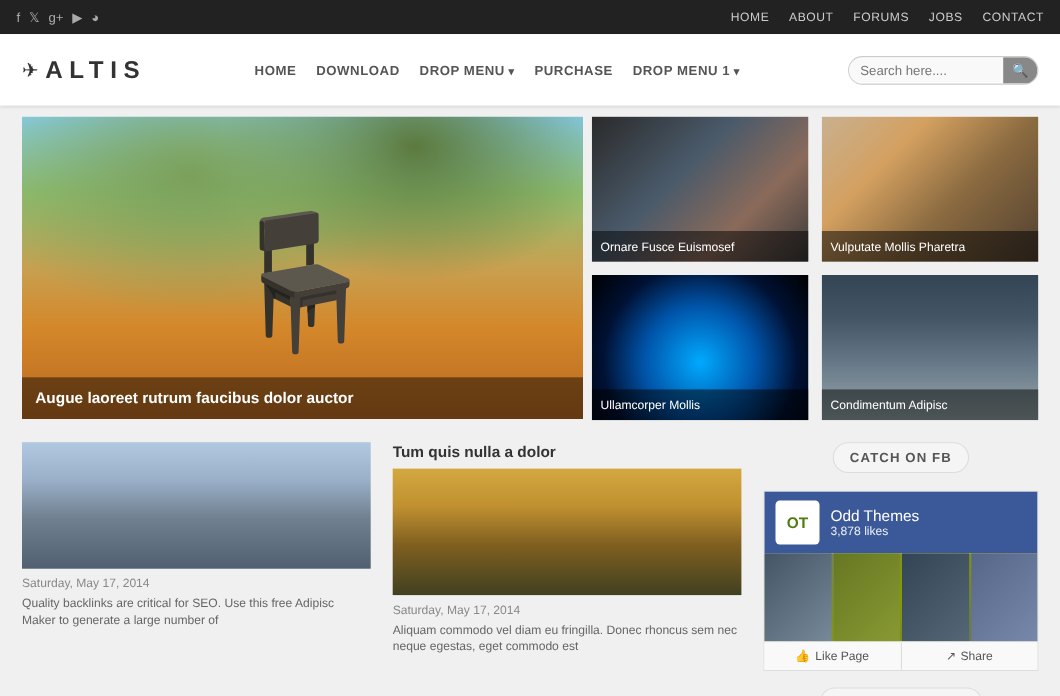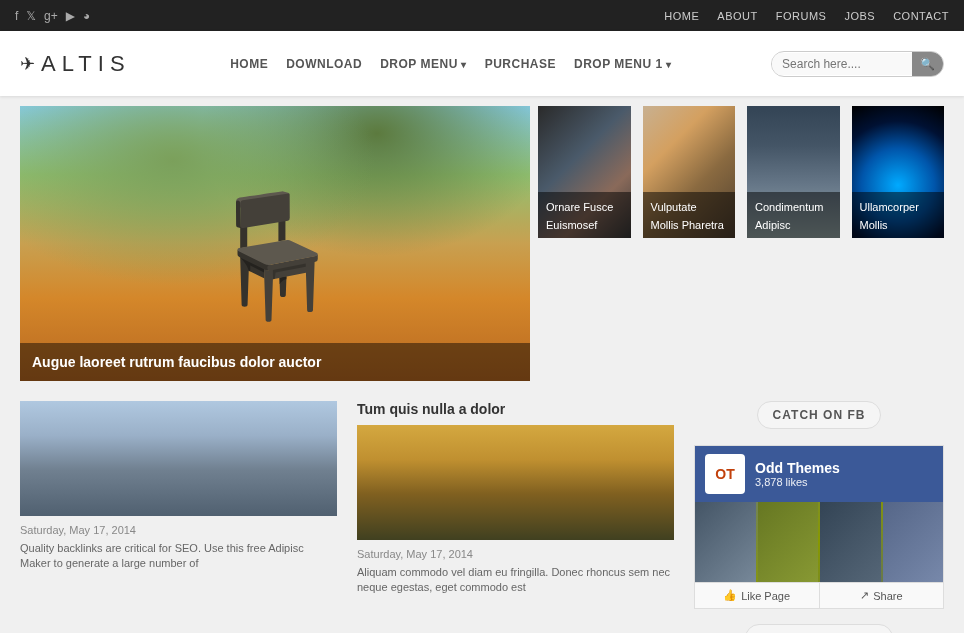--- a/index.html
+++ b/index.html
@@ -24,21 +24,21 @@
       background: #fff;
       height: 65px;
       display: flex;
       align-items: center;
       justify-content: space-between;
       padding: 0 20px;
       box-shadow: 0 1px 3px rgba(0,0,0,0.1);
     }
     #logo { display: flex; align-items: center; gap: 6px; }
     #logo-icon { color: #333; font-size: 18px; }
-    #logo-text { font-size: 22px; font-weight: normal; letter-spacing: 6px; color: #333; }
+    #logo-text { font-size: 22px; font-weight: bold; letter-spacing: 6px; color: #333; }
     #main-menu { display: flex; gap: 18px; align-items: center; }
     .main-menu-item { color: #555; font-size: 12px; text-decoration: none; text-transform: uppercase; font-weight: bold; letter-spacing: 0.5px; }
     .main-menu-item.has-dropdown::after { content: ' ▾'; font-size: 10px; }
     #search-bar { display: flex; align-items: center; border: 1px solid #ccc; border-radius: 20px; overflow: hidden; }
     #search-input { border: none; outline: none; padding: 4px 10px; font-size: 12px; width: 140px; color: #701a75; background: #f9f9f9; }
     #search-button { background: #888; border: none; color: #fff; padding: 5px 8px; cursor: pointer; font-size: 12px; }
 
     
     #content { padding: 10px 20px; }
 
@@ -48,21 +48,21 @@
     
     .bench-scene { width: 100%; height: 100%; background: 
       radial-gradient(ellipse at 30% 20%, #7BA05B 0%, transparent 40%),
       radial-gradient(ellipse at 70% 10%, #5C7A3E 0%, transparent 35%),
       linear-gradient(180deg, #87CEEB 0%, #90c070 25%, #c8a050 50%, #d4872a 70%, #b86820 100%); 
       position: relative; }
     .bench-scene::after { content: '🪑'; font-size: 120px; position: absolute; bottom: 20%; left: 50%; transform: translateX(-50%); filter: sepia(1) saturate(0.5) brightness(0.4); }
     #hero-main-caption { position: absolute; bottom: 0; left: 0; right: 0; background: rgba(0,0,0,0.45); padding: 10px 12px; }
     #hero-main-caption-text { color: #fff; font-size: 14px; font-weight: bold; }
 
-    #hero-grid { display: grid; grid-template-columns: 1fr 1fr 1fr 1fr; gap: 12px; flex: 1; }
+    #hero-grid { display: grid; grid-template-columns: 1fr 1fr; gap: 12px; flex: 1; }
     .hero-thumb { position: relative; height: 132px; overflow: hidden; }
     .hero-thumb-img { width: 100%; height: 100%; }
     .hero-thumb-1 { background: linear-gradient(135deg, #2a2a2a 0%, #4a5a6a 40%, #8a6a5a 70%, #3a3a3a 100%); }
     .hero-thumb-2 { background: linear-gradient(135deg, #c8b090 0%, #d4a060 30%, #8a6a40 60%, #504030 100%); }
     .hero-thumb-3 { background: radial-gradient(circle at 50% 60%, #00aaff 0%, #0055aa 40%, #001133 70%, #000000 100%); }
     .hero-thumb-4 { background: linear-gradient(180deg, #334455 0%, #445566 30%, #667788 60%, #99aaaa 100%); }
     .hero-thumb-caption { position: absolute; bottom: 0; left: 0; right: 0; background: rgba(0,0,0,0.5); padding: 5px 8px; }
     .hero-thumb-caption-text { color: #fff; font-size: 11px; }
     #posts-left { flex: 1; display: flex; gap: 20px; }
     .post-card { flex: 1; }
@@ -72,23 +72,23 @@
     .post-thumb-2 { background: linear-gradient(180deg, #d4a840 0%, #c09030 30%, #806020 60%, #404020 100%); }
     .post-date { font-size: 11px; color: #888; margin-bottom: 5px; }
     .post-excerpt { font-size: 11px; color: #666; line-height: 1.4; }
 
     
     #sidebar { width: 250px; flex-shrink: 0; }
     .sidebar-widget { margin-bottom: 15px; }
     .widget-title { background: #f5f5f5; border: 1px solid #ddd; border-radius: 20px; text-align: center; padding: 6px 15px; font-size: 12px; font-weight: bold; color: #555; letter-spacing: 1px; margin-bottom: 8px; display: inline-block; }
     .fb-widget { border: 1px solid #ddd; background: #fff; }
     .fb-header { background: #3b5998; display: flex; align-items: center; gap: 10px; padding: 8px 10px; }
-    .fb-logo { width: 40px; height: 40px; background: #fff; border-radius: 4px; display: flex; align-items: center; justify-content: center; font-weight: bold; font-size: 14px; color: #c2410c; }
+    .fb-logo { width: 40px; height: 40px; background: #fff; border-radius: 4px; display: flex; align-items: center; justify-content: center; font-weight: bold; font-size: 14px; color: #4d7c0f; }
     .fb-info { color: #fff; }
-    .fb-name { font-size: 14px; font-weight: bold; }
+    .fb-name { font-size: 14px; font-weight: normal; }
     .fb-likes { font-size: 11px; opacity: 0.9; }
     .fb-image { width: 100%; height: 80px; background: linear-gradient(135deg, #667788 0%, #889900 50%, #556677 100%); display: grid; grid-template-columns: repeat(4,1fr); gap: 2px; overflow: hidden; }
     .fb-img-item { background: #8899aa; }
     .fb-img-1 { background: linear-gradient(135deg, #445566, #778899); }
     .fb-img-2 { background: linear-gradient(135deg, #667722, #889933); }
     .fb-img-3 { background: linear-gradient(135deg, #334455, #556677); }
     .fb-img-4 { background: linear-gradient(135deg, #556688, #7788aa); }
     .fb-actions { display: flex; gap: 0; border-top: 1px solid #ddd; }
     .fb-action { flex: 1; text-align: center; padding: 6px; font-size: 11px; color: #555; border: none; background: #f9f9f9; cursor: pointer; display: flex; align-items: center; justify-content: center; gap: 4px; }
     .fb-action:first-child { border-right: 1px solid #ddd; }
@@ -152,29 +152,29 @@
           <span class="hero-thumb-caption-text">Ornare Fusce Euismosef</span>
         </div>
       </div>
       <div class="hero-thumb">
         <div class="hero-thumb-img hero-thumb-2"></div>
         <div class="hero-thumb-caption">
           <span class="hero-thumb-caption-text">Vulputate Mollis Pharetra</span>
         </div>
       </div>
       <div class="hero-thumb">
+        <div class="hero-thumb-img hero-thumb-3"></div>
+        <div class="hero-thumb-caption">
+          <span class="hero-thumb-caption-text">Ullamcorper Mollis</span>
+        </div>
+      </div>
+      <div class="hero-thumb">
         <div class="hero-thumb-img hero-thumb-4"></div>
         <div class="hero-thumb-caption">
           <span class="hero-thumb-caption-text">Condimentum Adipisc</span>
-        </div>
-      </div>
-      <div class="hero-thumb">
-        <div class="hero-thumb-img hero-thumb-3"></div>
-        <div class="hero-thumb-caption">
-          <span class="hero-thumb-caption-text">Ullamcorper Mollis</span>
         </div>
       </div>
     </div>
   </div>
 
   <div id="full-section">
     <div id="posts-full">
       <div id="posts-left">
 
         <div class="post-card">

